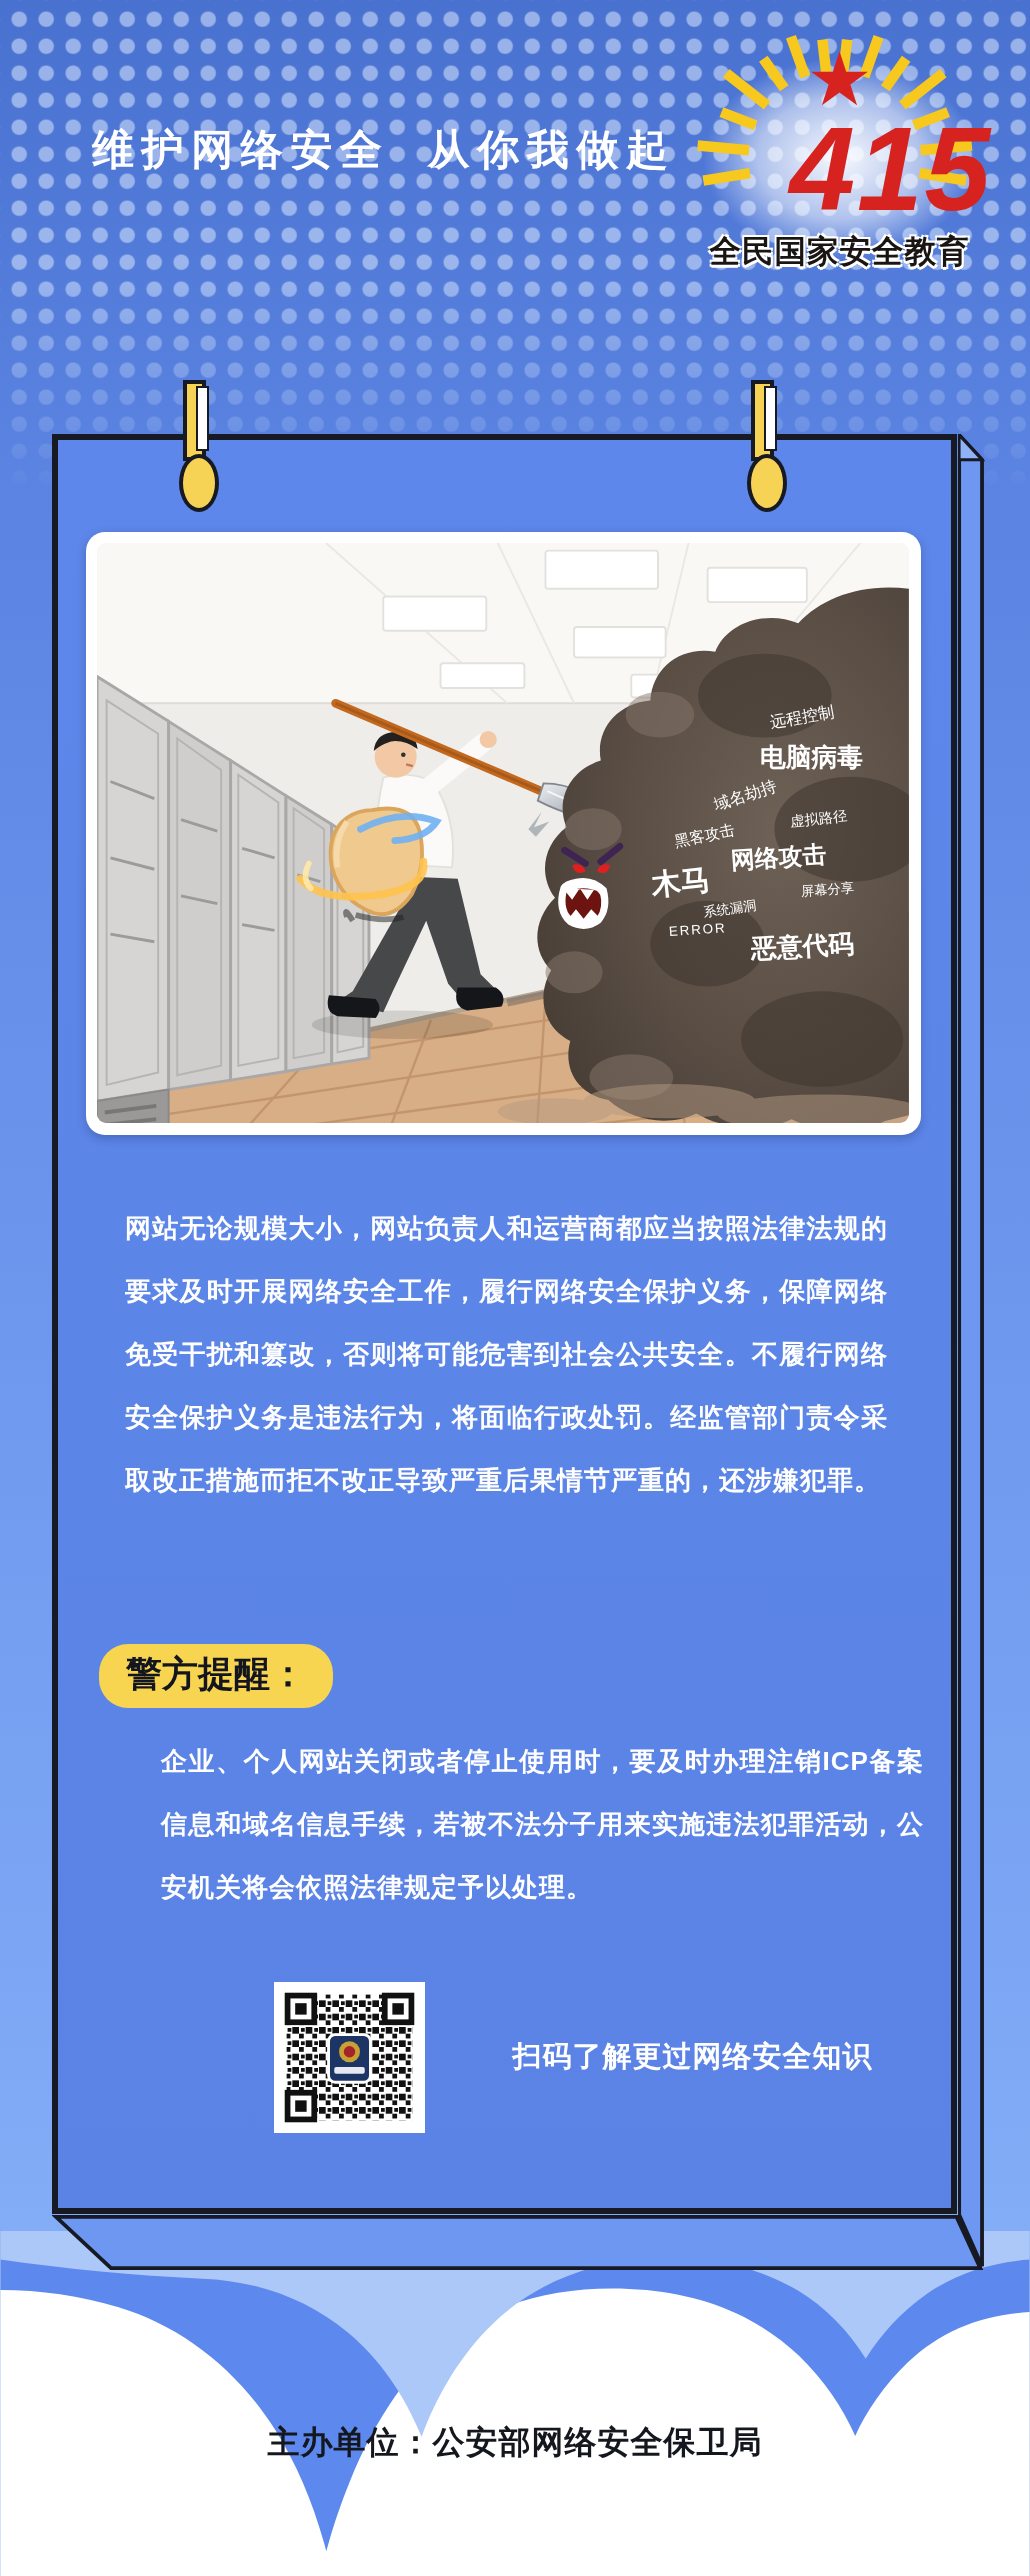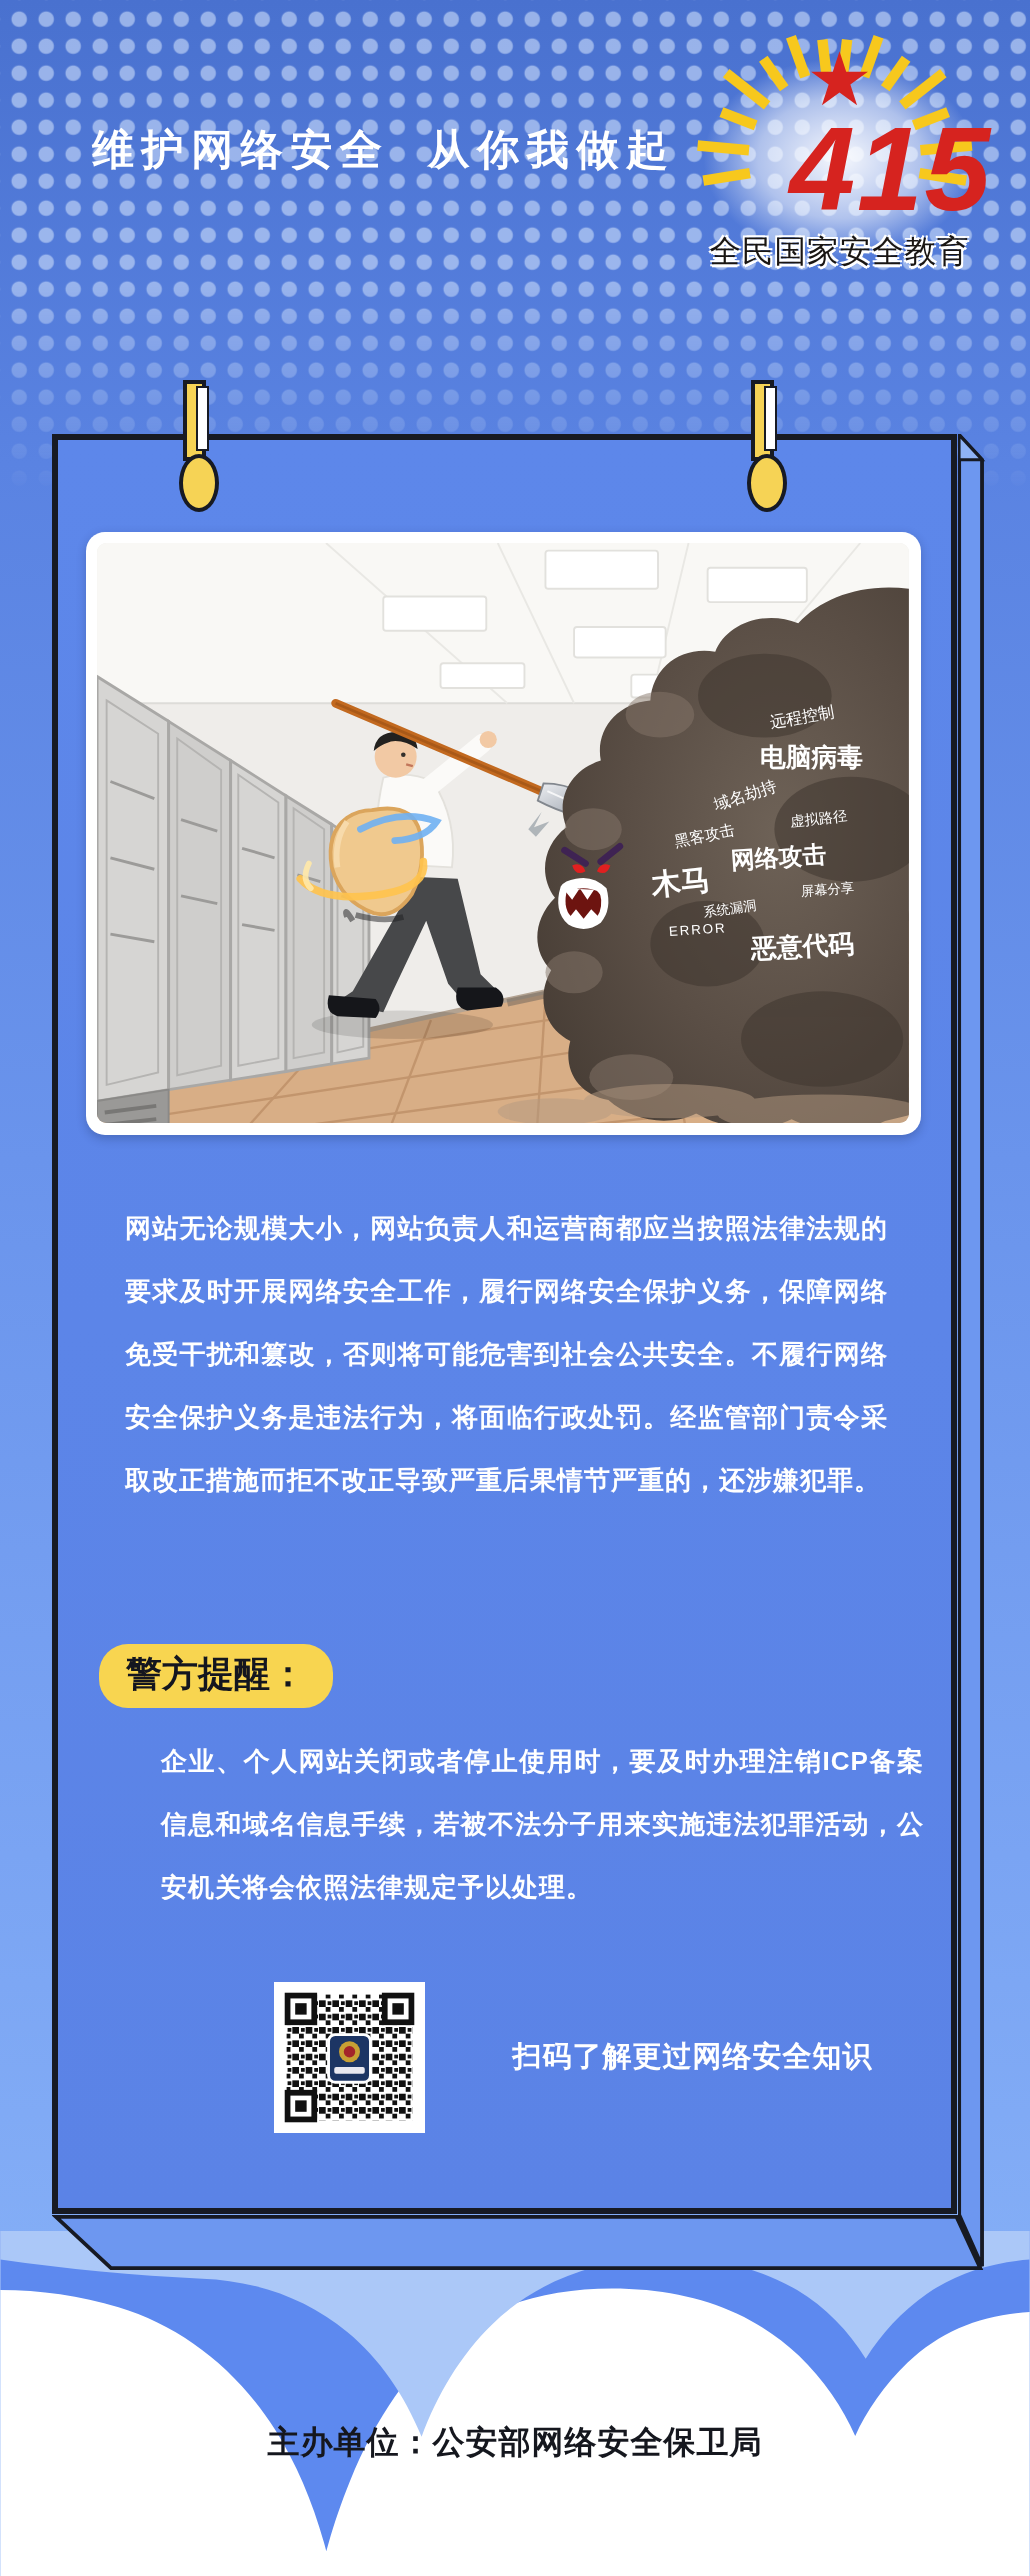--- a/index.html
+++ b/index.html
@@ -17,21 +17,21 @@
           font-size:42px;letter-spacing:7.6px;white-space:nowrap;margin-left:12px;}
   .slogan .gap{display:inline-block;width:38px;}
   
   .logo{position:absolute;left:687px;top:34px;width:305px;height:240px;}
   .logo .glow{position:absolute;left:-29px;top:-9.5px;width:363px;height:267px;
         background:radial-gradient(closest-side,rgba(255,255,255,.95) 0%,rgba(255,255,255,.55) 45%,rgba(255,255,255,0) 75%);}
   .logo .num{position:absolute;left:0;top:71px;width:305px;text-align:right;
         font-size:118px;line-height:1.1;font-weight:900;font-style:italic;color:#d6231f;
         letter-spacing:1.9px;}
   .logo .cap{position:absolute;left:-13.4px;top:197px;width:332px;text-align:center;
-        font-size:31.5px;font-weight:400;color:#191512;letter-spacing:1px;white-space:nowrap;
+        font-size:31.5px;font-weight:700;color:#191512;letter-spacing:1px;white-space:nowrap;
         text-shadow:-1.9px -1.9px 0 #fff,1.9px -1.9px 0 #fff,-1.9px 1.9px 0 #fff,1.9px 1.9px 0 #fff,0 2.9px 0 #fff;}
   .logo svg{position:absolute;left:0;top:0;}
   
   .pin{position:absolute;width:57px;height:143px;}
   .pin .stem{position:absolute;left:16px;top:0;width:15.3px;height:73px;background:#f6d355;
        border:4.8px solid #171a23;}
   .pin .hl{position:absolute;left:29px;top:5.7px;width:8.6px;height:61px;background:#fff;border:2.9px solid #171a23;}
   .pin .drop{position:absolute;left:12.4px;top:74px;width:32px;height:50px;background:#f6d355;
        border:4.8px solid #171a23;border-radius:50%;}
   

